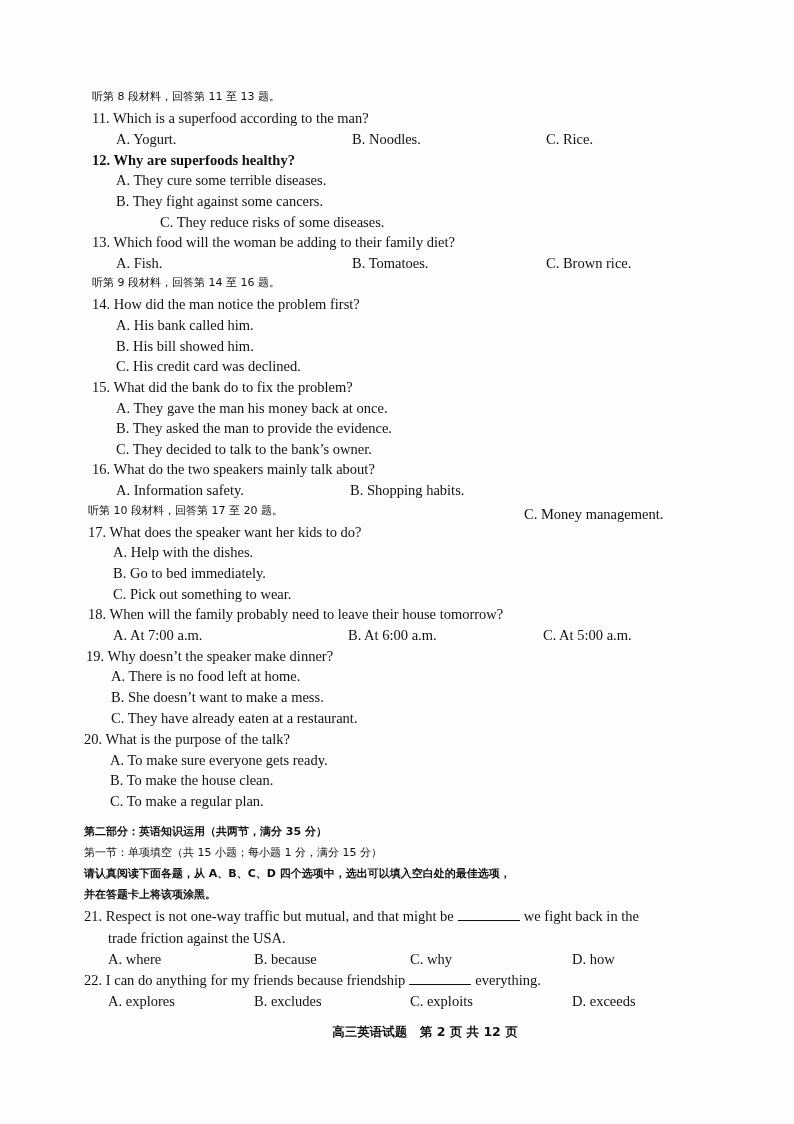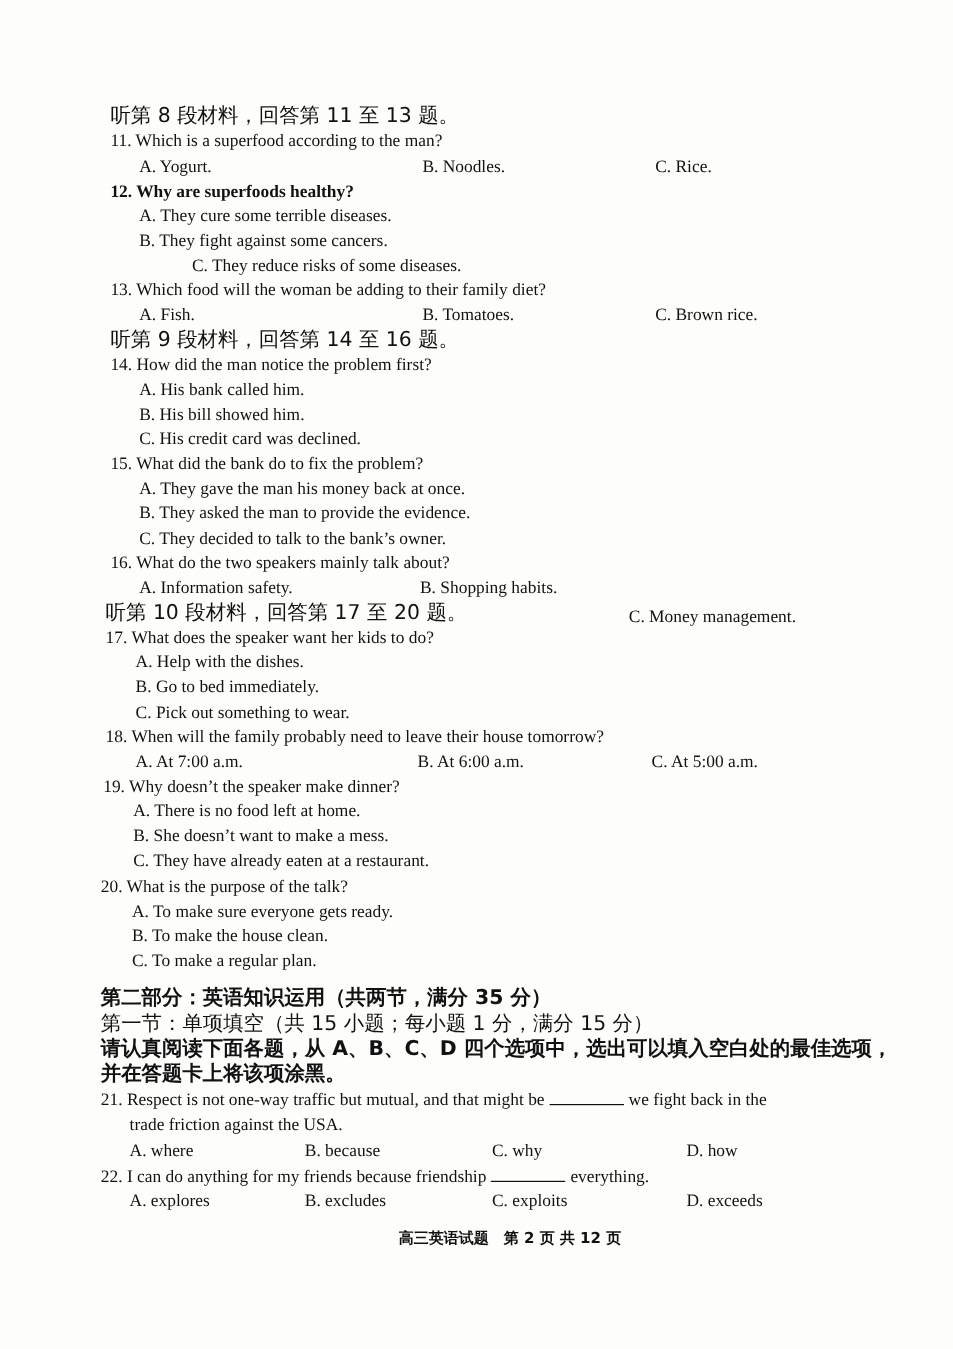--- a/index.html
+++ b/index.html
@@ -4,21 +4,21 @@
 <style>
   html, body { margin: 0; padding: 0; }
   body {
     width: 794px; height: 1124px; background: #fdfdfb;
     font-family: "Liberation Serif", "DejaVu Serif", serif;
     color: #111; position: relative; overflow: hidden;
     font-size: 14.5px;
   }
   .page { position: absolute; left: 0; top: 0; width: 794px; height: 1124px; }
   .line { position: absolute; white-space: nowrap; line-height: 20px; }
-  .cn { font-family: "DejaVu Sans", sans-serif; font-size: 17px; }
+  .cn { font-family: "DejaVu Sans", sans-serif; font-size: 11px; }
   .bold { font-weight: bold; }
   .opt { position: absolute; white-space: nowrap; line-height: 20px; }
   .blank { display: inline-block; width: 62px; border-bottom: 1px solid #111; height: 14px; vertical-align: baseline; margin: 0 4px; }
   .footer { position: absolute; top: 1024px; left: 0; width: 794px; text-align: center; font-family: "DejaVu Sans", sans-serif; font-size: 12.5px; font-weight: bold; margin-left: 28px; }
 </style>
 </head>
 <body>
 
 <div class="page">
 

